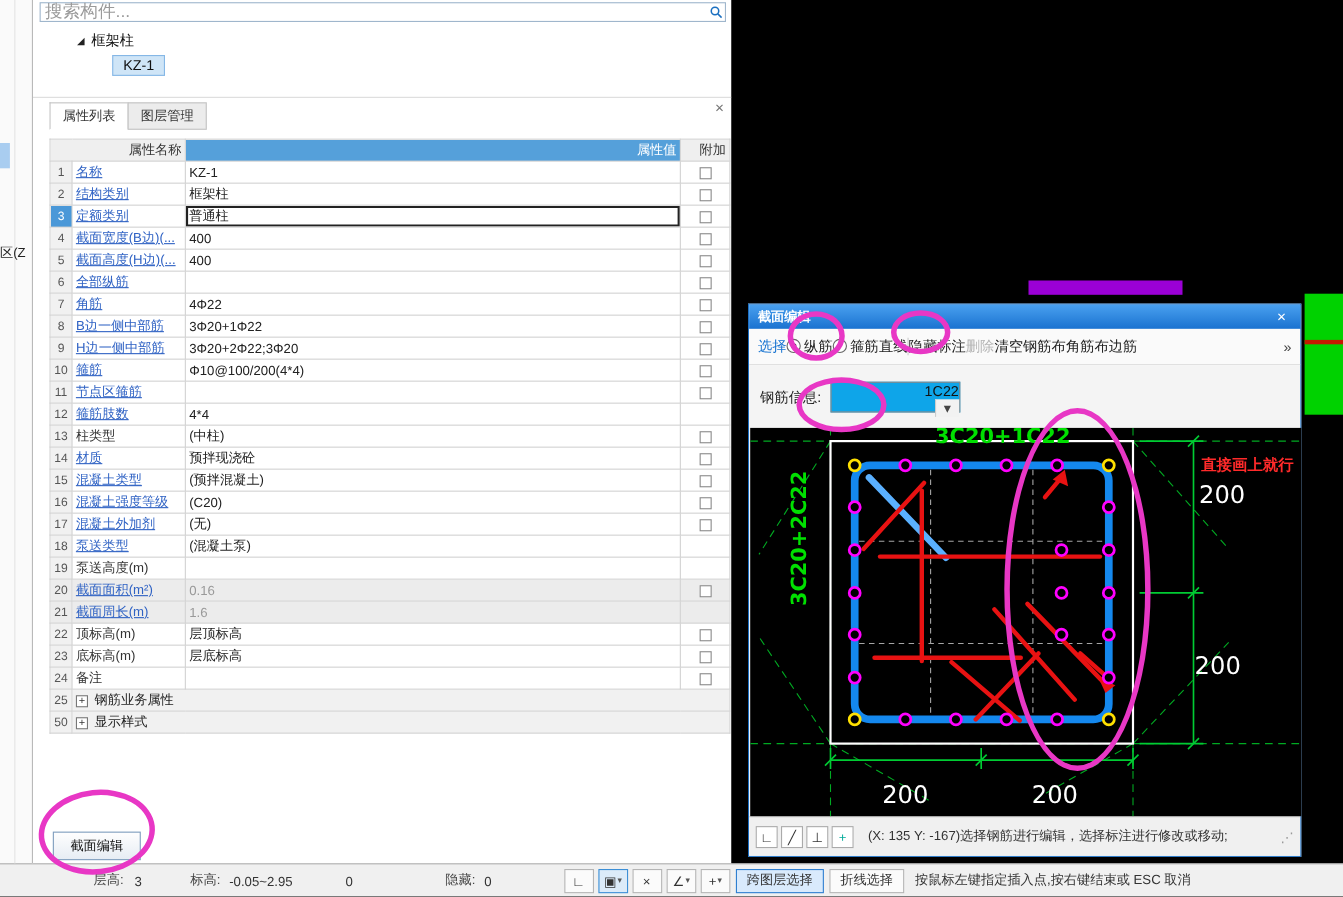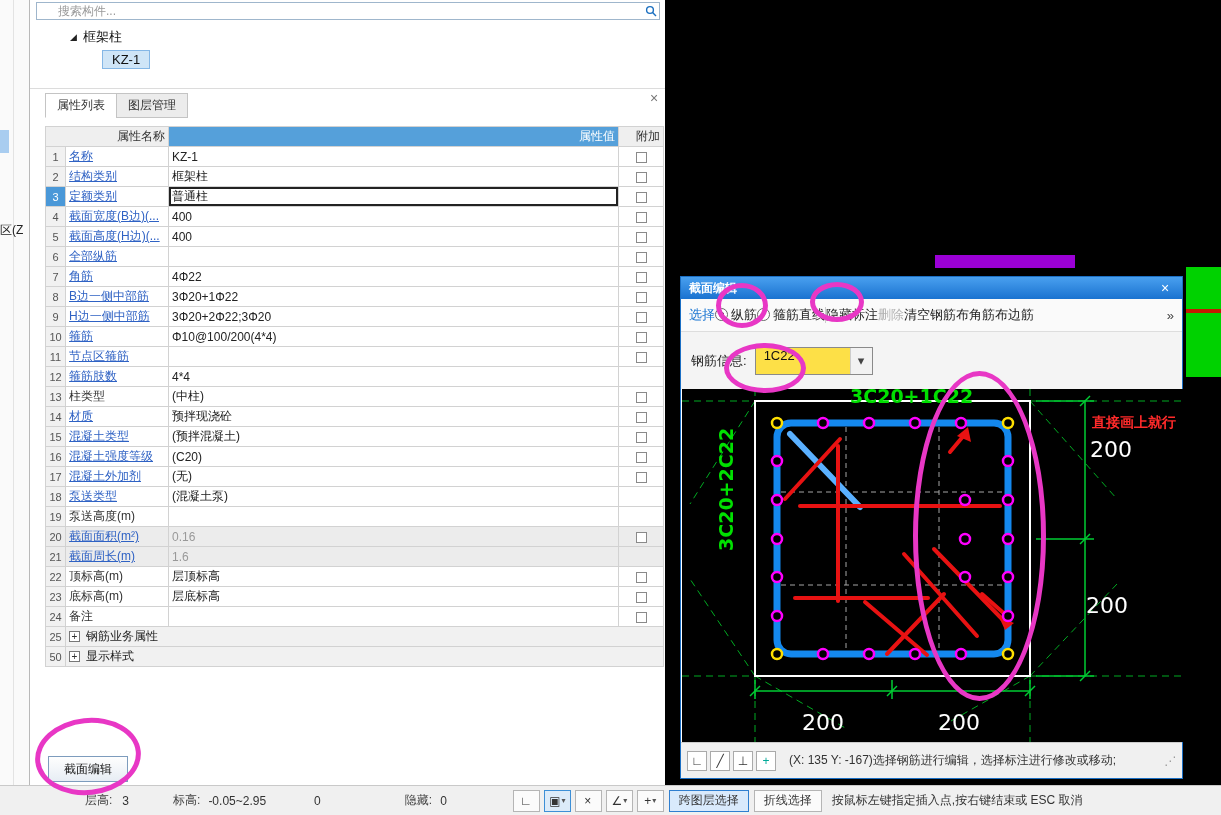--- a/index.html
+++ b/index.html
@@ -8,21 +8,21 @@
 
   
   #left-strip{position:absolute;left:0;top:0;width:30px;height:785px;background:#fafafa;border-right:1px solid #b9b9b9;}
   #left-strip .inner-line{position:absolute;left:13px;top:0;width:1px;height:785px;background:#e3e3e3;}
   #left-strip .blue-tab{position:absolute;left:0;top:130px;width:9px;height:23px;background:#a9cdf0;}
   #left-strip .strip-label{position:absolute;left:0;top:222px;font-size:12px;color:#222;white-space:nowrap;}
 
   
   #left-panel{position:absolute;left:30px;top:0;width:635px;height:785px;background:#fff;}
   .search{position:absolute;left:6px;top:2px;width:624px;height:18px;border:1px solid #9fb6cc;background:#fff;display:flex;align-items:center;}
-  .search input{flex:1;border:none;outline:none;font-size:12px;color:#555;padding:0 4px;background:transparent;margin-left:17px;}
+  .search input{flex:1;border:none;outline:none;font-size:16px;color:#555;padding:0 4px;background:transparent;}
   .search input::placeholder{color:#9a9a9a;}
   .search .mag{width:16px;height:14px;display:flex;align-items:center;justify-content:center;}
   .tree-root{position:absolute;left:40px;top:28px;font-size:13px;color:#111;}
   .tree-root .tri{font-size:9px;color:#222;margin-right:6px;vertical-align:1px;}
   .tree-child{position:absolute;left:72px;top:50px;padding:1px 9px;background:#cfe5f7;border:1px solid #85b7e6;font-size:13px;color:#111;}
   .panel-sep{position:absolute;left:0;top:88px;width:635px;height:1px;background:#dcdcdc;}
   .panel-close{position:absolute;left:616px;top:90px;width:16px;height:16px;font-size:14px;color:#777;text-align:center;line-height:16px;cursor:default;}
   .tabs{position:absolute;left:15px;top:93px;display:flex;}
   .tab{padding:3px 11px;font-size:12px;background:#ececec;border:1px solid #c4c4c4;color:#333;margin-right:-1px;}
   .tab.active{background:#fff;border-bottom-color:#fff;}
@@ -55,21 +55,21 @@
   .dtitle{height:22px;background:linear-gradient(#49a0ef,#1a72d0);color:#fff;display:flex;align-items:center;padding:0 8px;font-size:12px;font-weight:bold;}
   .dtitle .dlg-close{margin-left:auto;width:18px;text-align:center;font-size:14px;font-weight:normal;}
   .dtb{display:flex;align-items:center;padding:0 8px;height:33px;background:#fafafa;border-bottom:1px solid #ddd;font-size:13px;color:#222;}
   .t-link{color:#1673d1;}
   .t-item.disabled{color:#b3b3b3;}
   .t-sep{width:1px;height:16px;background:#ccc;}
   .t-more{margin-left:auto;color:#444;}
   .radio{width:13px;height:13px;border:1px solid #666;border-radius:50%;background:#fff;display:inline-block;position:relative;margin-right:3px;vertical-align:-2px;}
   .radio.on::after{content:"";position:absolute;left:3px;top:3px;right:3px;bottom:3px;background:#222;border-radius:50%;}
   .dinfo{display:flex;align-items:center;height:57px;background:#f4f4f4;padding:0 10px;font-size:13px;color:#222;}
-  .combo{width:118px;height:28px;border:1px solid #8a8a8a;background:#fde047;display:flex;align-items:flex-start;font-size:13px;margin-left:8px;}
+  .combo{width:118px;height:28px;border:1px solid #8a8a8a;background:#0ea5e9;display:flex;align-items:flex-end;font-size:13px;margin-left:8px;flex-direction:column;}
   .combo .val{flex:1;padding-left:8px;color:#111;}
   .combo .drop{width:22px;height:100%;border-left:1px solid #ccc;display:flex;align-items:center;justify-content:center;color:#444;background:#f2f2f2;}
   .dcanvas{position:relative;width:501px;height:353px;background:#000;margin-left:1px;}
   .dcanvas svg text{font-family:"DejaVu Sans",sans-serif;}
   .dbb{height:36px;background:#f0f0f0;border-top:1px solid #ccc;display:flex;align-items:center;padding:0 6px;gap:3px;font-size:12px;color:#333;}
   .snap{width:20px;height:20px;border:1px solid #aaa;background:#fff;display:flex;align-items:center;justify-content:center;font-size:12px;color:#333;}
   .snap.teal{color:#0a9;}
   .dbb .dstatus{margin-left:10px;white-space:nowrap;}
   .dbb .grip{margin-left:auto;color:#999;}
 

